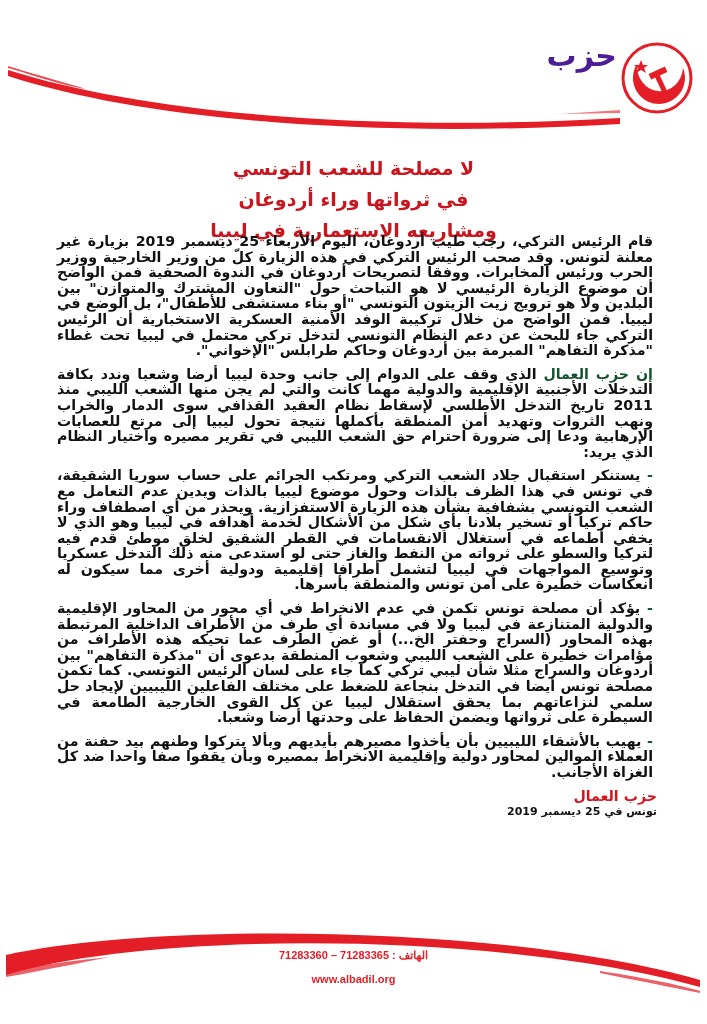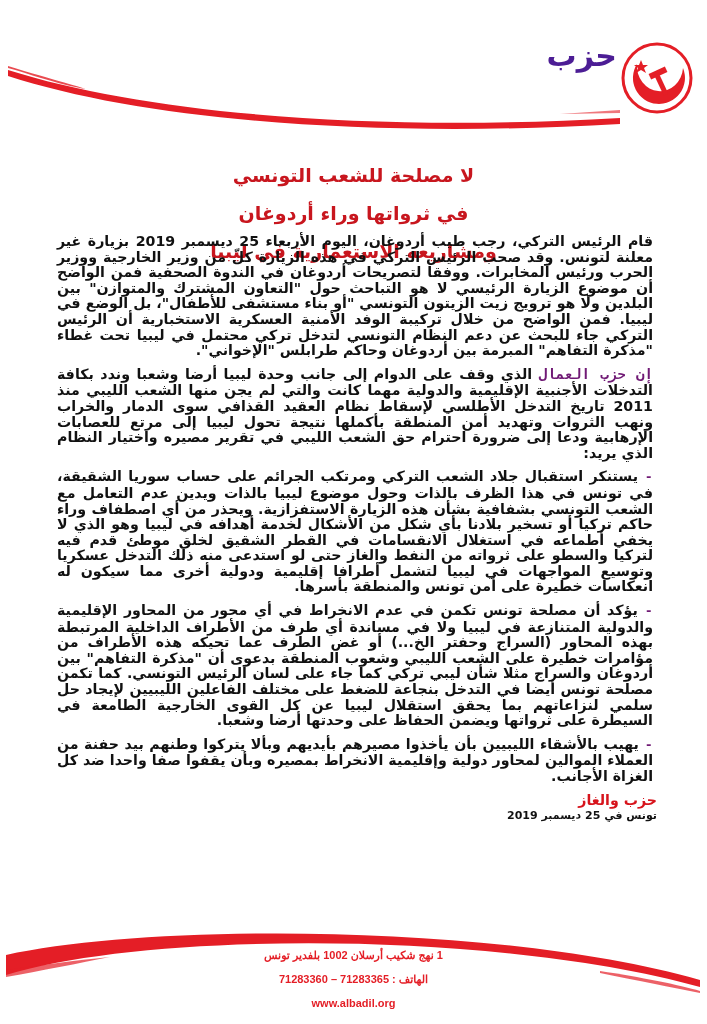--- a/index.html
+++ b/index.html
@@ -17,29 +17,29 @@
     }
     .logo-text .l1 { font-size: 30px; display: block; }
     .logo-text .l2 { font-size: 32px; display: block; }
     .logo svg { position: absolute; right: 0; top: 2px; }
 
     .title {
       position: absolute; left: 0; width: 707px; top: 148px;
       text-align: center; direction: rtl; color: #c8161e;
       font-weight: bold; font-size: 19px; line-height: 22px;
     }
-    .title div { margin: 16px; }
+    .title div { margin: 9px; }
 
     .body {
       position: absolute; left: 57px; width: 600px; top: 234px;
       direction: rtl; text-align: justify; text-align-last: right;
       font-size: 14.2px; line-height: 15.6px; font-weight: bold;
     }
     .body p { margin: 0 4px 8px 0; }
-    .red { color: #701a75; font-family: Liberation Mono, monospace; }
+    .red { color: #14532d; }
     .sig { margin-top: 4px; }
     .sig .party { color: #d7141c; font-weight: bold; font-size: 14.2px; }
     .sig .date { font-size: 11px; }
 
     .footer { position: absolute; left: 0; top: 915px; width: 707px; height: 109px; }
     .footer svg { position: absolute; left: 0; top: 0; }
     .footer-text {
       position: absolute; left: 0; width: 707px; top: 28px; text-align: center;
       color: #e41e26; font-family: "Liberation Sans", sans-serif; font-weight: bold;
       font-size: 11px; line-height: 24px;
@@ -75,29 +75,28 @@
   <div>ومشاريعه الاستعمارية في ليبيا</div>
 </div>
 
 <div class="body">
   <p>قام الرئيس التركي، رجب طيب أردوغان، اليوم الأربعاء 25 ديسمبر 2019 بزيارة غير معلنة لتونس. وقد صحب الرئيس التركي في هذه الزيارة كلّ من وزير الخارجية ووزير الحرب ورئيس المخابرات. ووفقا لتصريحات أردوغان في الندوة الصحفية فمن الواضح أن موضوع الزيارة الرئيسي لا هو التباحث حول "التعاون المشترك والمتوازن" بين البلدين ولا هو ترويج زيت الزيتون التونسي "أو بناء مستشفى للأطفال"، بل الوضع في ليبيا. فمن الواضح من خلال تركيبة الوفد الأمنية العسكرية الاستخبارية أن الرئيس التركي جاء للبحث عن دعم النظام التونسي لتدخل تركي محتمل في ليبيا تحت غطاء "مذكرة التفاهم" المبرمة بين أردوغان وحاكم طرابلس "الإخواني".</p>
   <p><span class="red">إن حزب العمال</span><span> الذي وقف على الدوام إلى جانب وحدة ليبيا أرضا وشعبا وندد بكافة التدخلات الأجنبية الإقليمية والدولية مهما كانت والتي لم يجن منها الشعب الليبي منذ 2011 تاريخ التدخل الأطلسي لإسقاط نظام العقيد القذافي سوى الدمار والخراب ونهب الثروات وتهديد أمن المنطقة بأكملها نتيجة تحول ليبيا إلى مرتع للعصابات الإرهابية ودعا إلى ضرورة احترام حق الشعب الليبي في تقرير مصيره واختيار النظام الذي يريد:</span></p>
   <p><span class="red">-</span><span> يستنكر استقبال جلاد الشعب التركي ومرتكب الجرائم على حساب سوريا الشقيقة، في تونس في هذا الظرف بالذات وحول موضوع ليبيا بالذات ويدين عدم التعامل مع الشعب التونسي بشفافية بشأن هذه الزيارة الاستفزازية. ويحذر من أي اصطفاف وراء حاكم تركيا أو تسخير بلادنا بأي شكل من الأشكال لخدمة أهدافه في ليبيا وهو الذي لا يخفي أطماعه في استغلال الانقسامات في القطر الشقيق لخلق موطئ قدم فيه لتركيا والسطو على ثرواته من النفط والغاز حتى لو استدعى منه ذلك التدخل عسكريا وتوسيع المواجهات في ليبيا لتشمل أطرافا إقليمية ودولية أخرى مما سيكون له انعكاسات خطيرة على أمن تونس والمنطقة بأسرها.</span></p>
   <p><span class="red">-</span><span> يؤكد أن مصلحة تونس تكمن في عدم الانخراط في أي محور من المحاور الإقليمية والدولية المتنازعة في ليبيا ولا في مساندة أي طرف من الأطراف الداخلية المرتبطة بهذه المحاور (السراج وحفتر الخ...) أو غض الطرف عما تحيكه هذه الأطراف من مؤامرات خطيرة على الشعب الليبي وشعوب المنطقة بدعوى أن "مذكرة التفاهم" بين أردوغان والسراج مثلا شأن ليبي تركي كما جاء على لسان الرئيس التونسي. كما تكمن مصلحة تونس أيضا في التدخل بنجاعة للضغط على مختلف الفاعلين الليبيين لإيجاد حل سلمي لنزاعاتهم بما يحقق استقلال ليبيا عن كل القوى الخارجية الطامعة في السيطرة على ثرواتها ويضمن الحفاظ على وحدتها أرضا وشعبا.</span></p>
   <p><span class="red">-</span><span> يهيب بالأشقاء الليبيين بأن يأخذوا مصيرهم بأيديهم وبألا يتركوا وطنهم بيد حفنة من العملاء الموالين لمحاور دولية وإقليمية الانخراط بمصيره وبأن يقفوا صفا واحدا ضد كل الغزاة الأجانب.</span></p>
   <div class="sig">
-    <div class="party">حزب والغاز</div>
+    <div class="party">حزب العمال</div>
     <div class="date">تونس في 25 ديسمبر 2019</div>
   </div>
 </div>
 
 <div class="footer">
   <svg width="707" height="109" viewBox="0 0 707 109">
     <path d="M6 40 C 150 8, 500 8, 700 65 L 700 72 C 500 16, 150 16, 6 60 Z" fill="#e41e26"></path>
     <path d="M6 55 C 40 50, 80 45, 110 42 C 80 48, 40 56, 6 62 Z" fill="#e41e26" opacity="0.7"></path>
     <path d="M600 56 C 640 62, 680 70, 700 76 L 700 78 C 670 72, 640 66, 600 58 Z" fill="#e41e26" opacity="0.7"></path>
   </svg>
   <div class="footer-text">
-    <div class="rtl">1 نهج شكيب أرسلان 1002 بلفدير تونس</div>
     <div class="rtl">الهاتف : 71283365 – 71283360</div>
     <div>www.albadil.org</div>
   </div>
 </div>
 
 </body></html>

